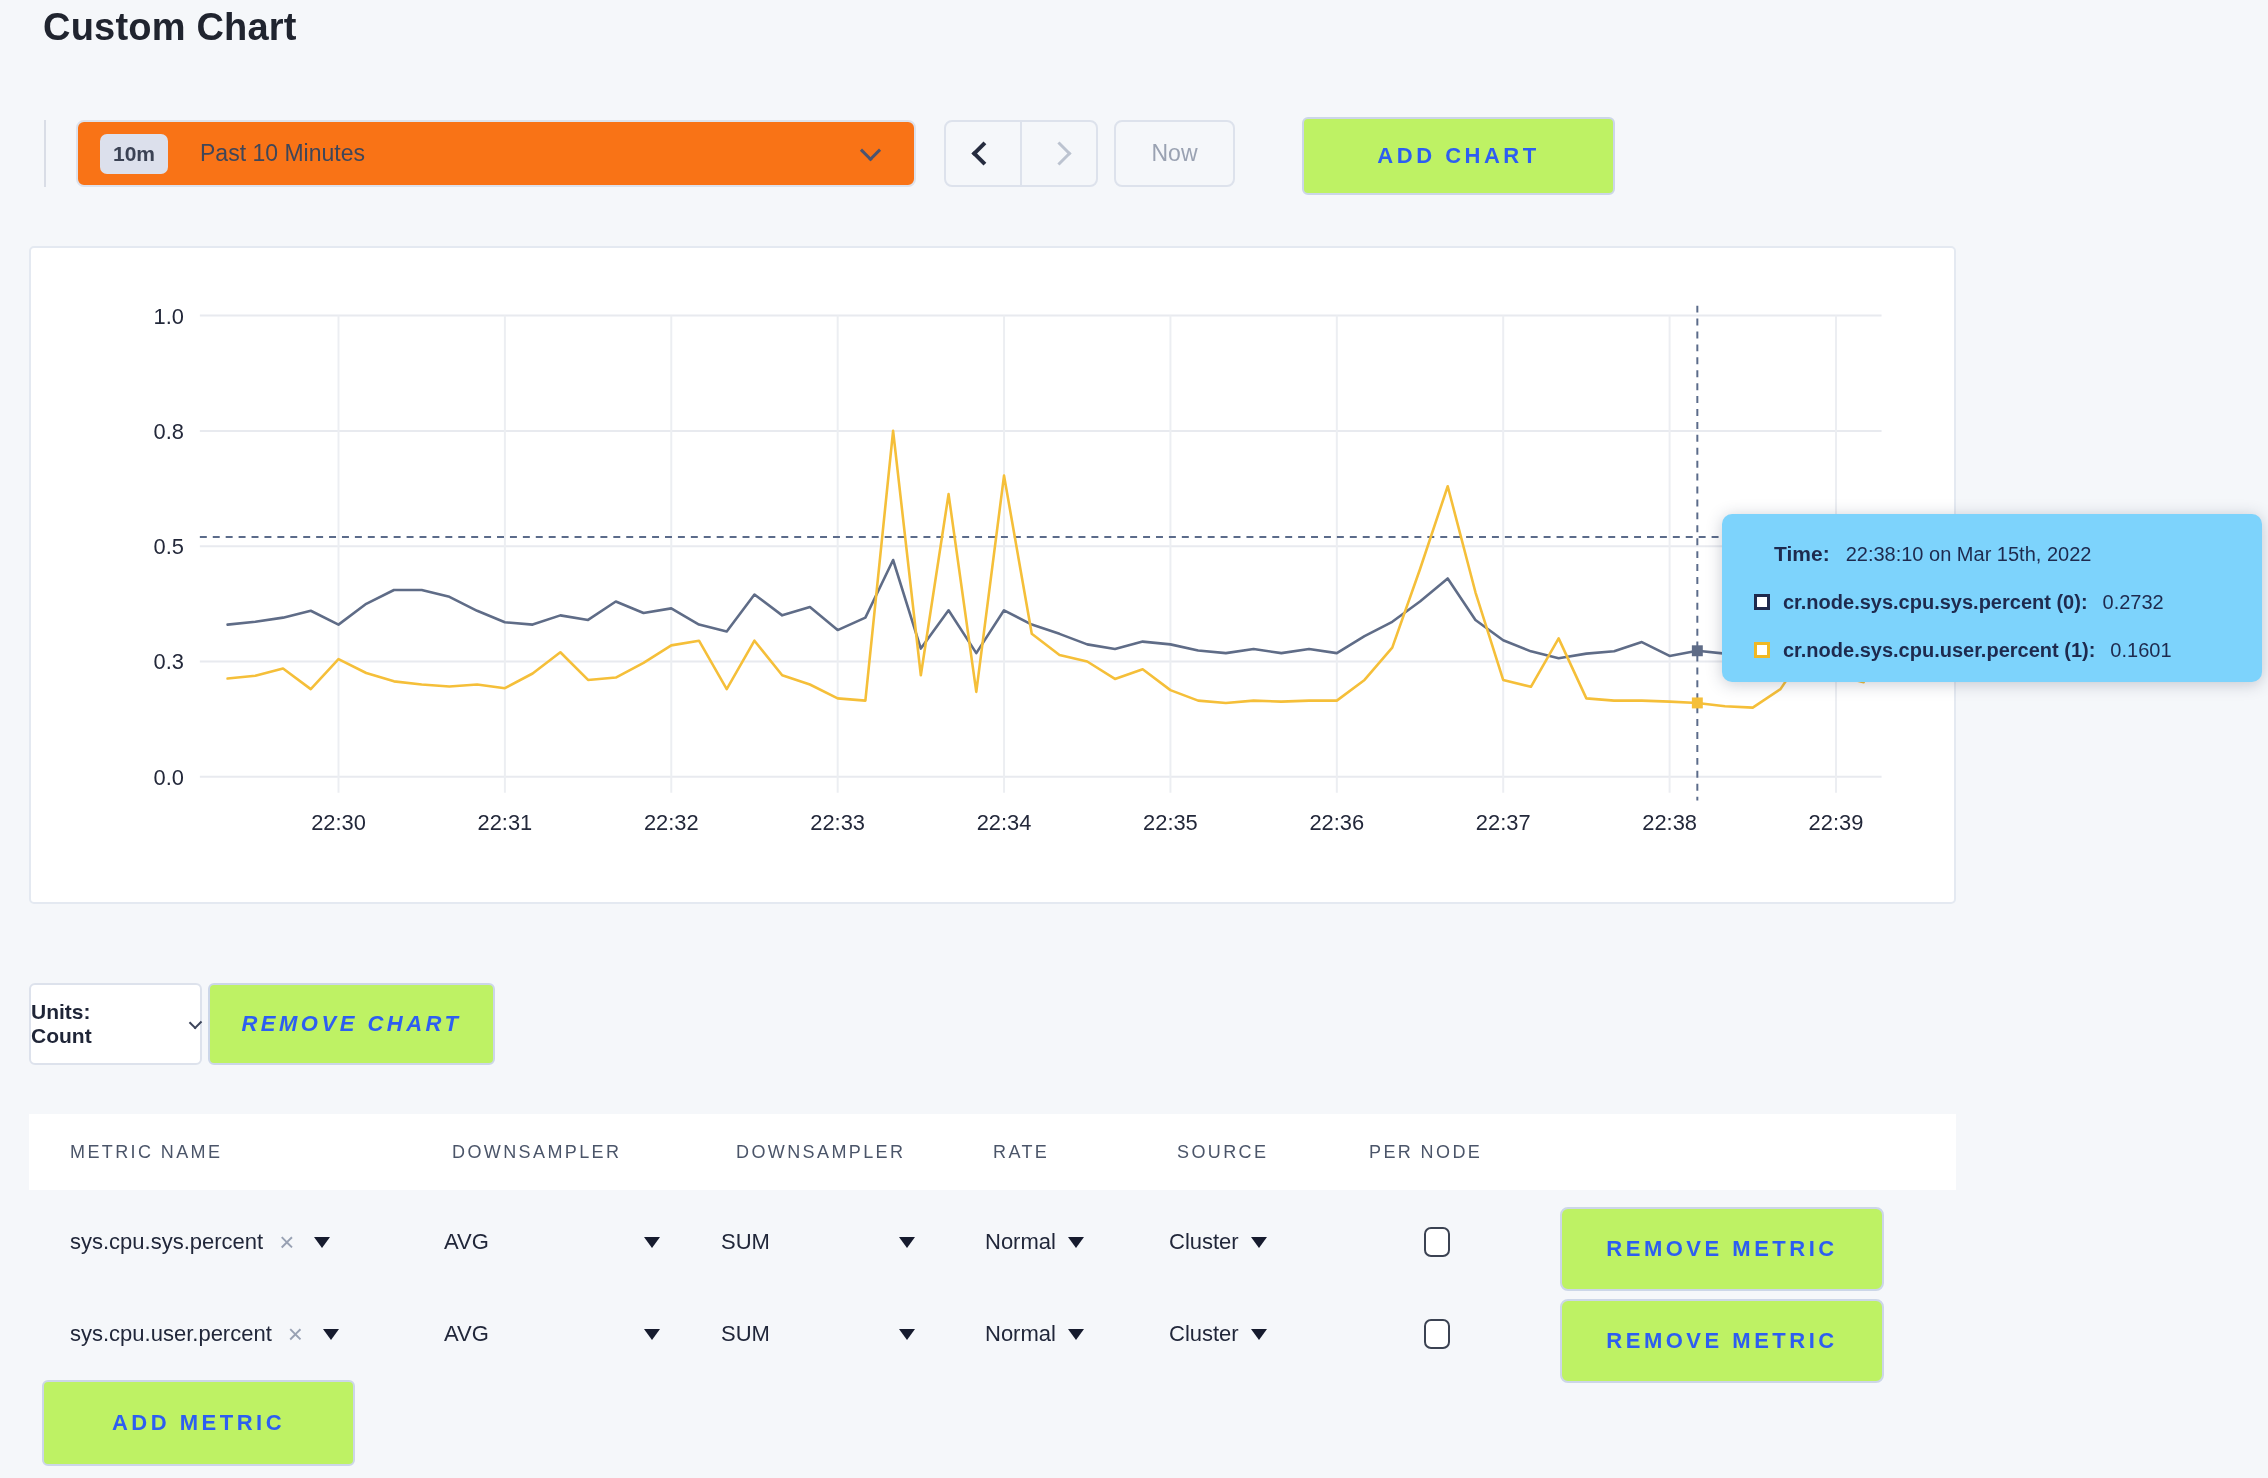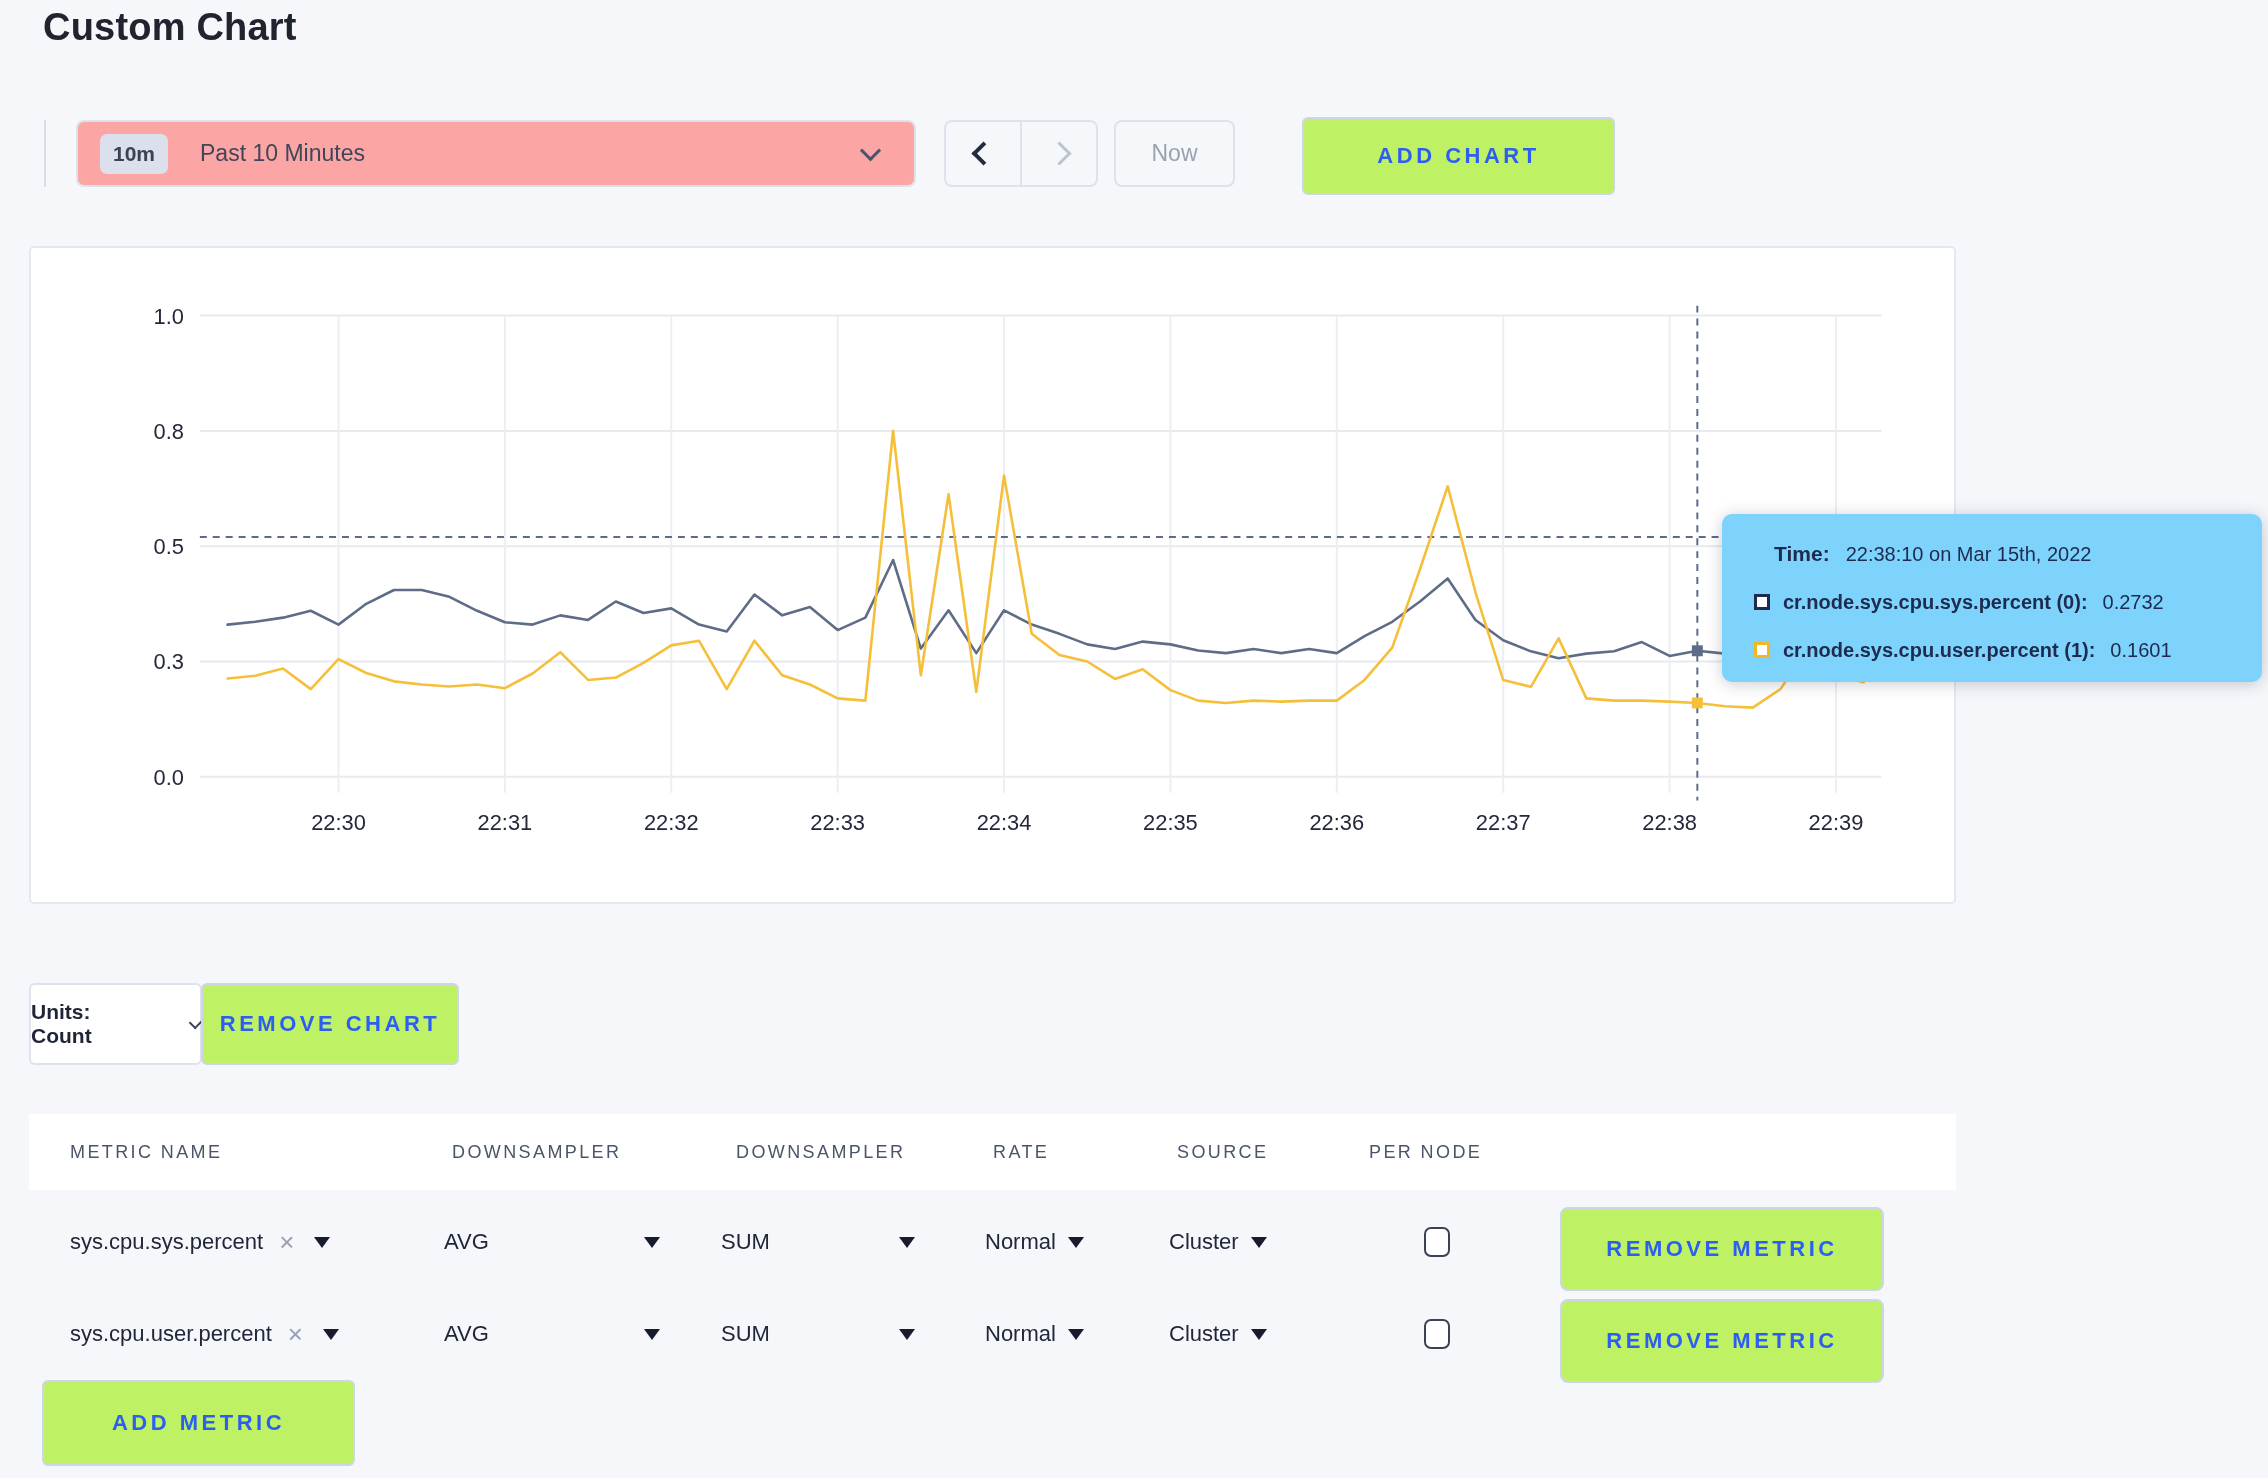--- a/index.html
+++ b/index.html
@@ -4,21 +4,21 @@
 <style>
   * { box-sizing: border-box; margin: 0; padding: 0; }
   html,body { width:2268px; height:1478px; }
   body { font-family:"Liberation Sans", sans-serif; background:#f5f7fa; position:relative; overflow:hidden; }
   #app { position:relative; width:2268px; height:1478px; }
 
   .page-title { position:absolute; left:43px; top:6px; font-size:38px; font-weight:600; color:#20242f; letter-spacing:.2px; }
 
   
   .tb-divider { position:absolute; left:44px; top:120px; width:2px; height:67px; background:#d9dde6; }
-  .time-select { position:absolute; left:76px; top:120px; width:840px; height:67px; background:#fca5a5;
+  .time-select { position:absolute; left:76px; top:120px; width:840px; height:67px; background:#f97316;
     border:2px solid #dde2ec; border-radius:8px; display:flex; align-items:center; padding:0 36px 0 22px; cursor:pointer; }
   .ts-badge { background:#dce0ec; color:#3b4254; font-weight:bold; font-size:21px; padding:8px 13px; border-radius:7px; }
   .ts-label { margin-left:32px; font-size:23px; color:#3f4659; }
   .chev-down { width:15px; height:15px; border-right:3px solid #4a5470; border-bottom:3px solid #4a5470;
     transform:rotate(45deg) translate(-2px,-2px); margin-left:auto; }
   .pager { position:absolute; left:944px; top:120px; width:154px; height:67px; border:2px solid #dde2ec; border-radius:8px; display:flex; }
   .pg { flex:1; display:flex; align-items:center; justify-content:center; background:transparent; border:none; cursor:pointer; }
   .pg.prev { border-right:2px solid #dde2ec; }
   .chev-left { width:17px; height:17px; border-left:4px solid #262c3f; border-bottom:4px solid #262c3f; transform:rotate(45deg); }
   .chev-right { width:17px; height:17px; border-right:3px solid #bcc3d0; border-bottom:3px solid #bcc3d0; transform:rotate(-45deg); }
@@ -43,21 +43,21 @@
   .tt-swatch { width:16px; height:16px; border:3px solid #1f2a4d; background:#fff; margin-right:13px; flex:none; }
   .tt-name { font-weight:bold; font-size:20px; margin-right:15px; }
   .tt-val { font-size:20px; }
 
   
   .units-box { position:absolute; left:29px; top:983px; width:173px; height:82px; background:#fff; border:2px solid #dde2ec;
     border-radius:6px; display:flex; align-items:center; justify-content:center; cursor:pointer;gap:36px; }
   .units-label { font-weight:bold; font-size:21px; color:#1f2537; }
   .chev-sm { width:10px; height:10px; border-right:2.5px solid #3c445a; border-bottom:2.5px solid #3c445a;
     transform:rotate(45deg) translate(-1px,-1px); margin-left:14px; }
-  .remove-chart { position:absolute; left:201px; top:983px; width:258px; height:82px; }
+  .remove-chart { position:absolute; left:208px; top:983px; width:287px; height:82px;font-style:italic; }
 
   
   .table-head { position:absolute; left:29px; top:1114px; width:1927px; height:76px; background:#fff; }
   .th { position:absolute; top:0; line-height:76px; font-size:18px; letter-spacing:2.4px; color:#4b5569; }
   .h0{left:41px;} .h1{left:423px;} .h2{left:707px;} .h3{left:964px;} .h4{left:1148px;} .h5{left:1340px;}
   .mrow { position:absolute; left:29px; width:1927px; height:92px; }
   .r0 { top:1196px; } .r1 { top:1288px; }
   .cell { position:absolute; top:0; height:92px; display:flex; align-items:center; font-size:22px; color:#21273a; }
   .c-metric{left:41px;} .c-ds{left:415px;} .c-ag{left:692px;} .c-rate{left:956px;} .c-src{left:1140px;} .c-node{left:1395px;}
   .t-ds{left:615px;} .t-ag{left:870px;}

